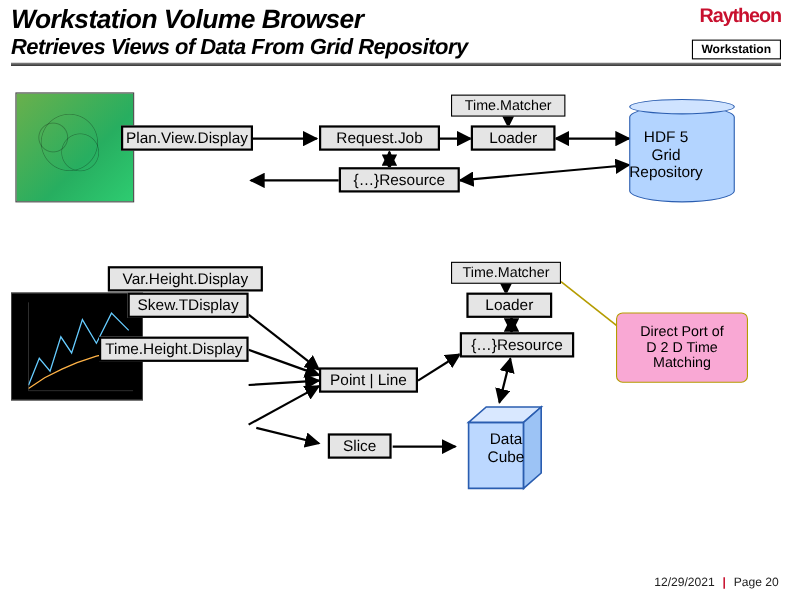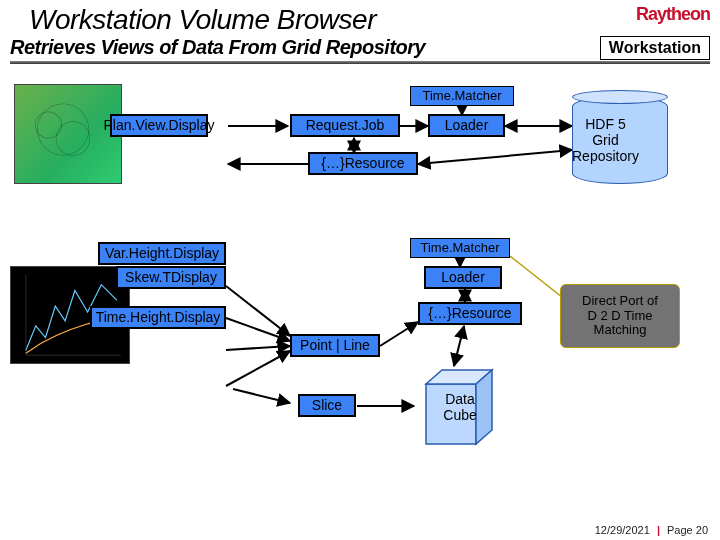--- a/index.html
+++ b/index.html
@@ -6,42 +6,42 @@
   body {
     margin: 0;
     width: 720px;
     height: 540px;
     font-family: Arial, Helvetica, sans-serif;
     background: #fff;
     position: relative;
     overflow: hidden;
   }
   .title-block { padding: 4px 10px 0 10px; }
-  .title-main { font-size: 28px; font-weight: normal; font-style: italic; letter-spacing: -0.5px; margin-left: 19px; }
+  .title-main { font-size: 24px; font-weight: bold; font-style: italic; letter-spacing: -0.5px; }
   .title-sub  { font-size: 20px; font-weight: bold; font-style: italic; letter-spacing: -0.5px; }
   .title-rule { height: 3px; background: linear-gradient(#888, #333); margin: 2px 0 0 0; }
 
   .brand {
     position: absolute; top: 4px; right: 10px;
     font-family: "Arial Black", Arial, sans-serif;
     font-weight: 900; 
     color: #c8102e; font-size: 18px; letter-spacing: -1px;
   }
   .ws-badge {
     position: absolute; top: 36px; right: 10px;
     border: 1px solid #000; padding: 2px 8px;
-    font-size: 16px; font-weight: bold;
+    font-size: 11px; font-weight: bold;
   }
 
   .canvas { position: absolute; left: 0; right: 0; top: 66px; bottom: 24px; }
 
   .box {
     position: absolute;
     border: 2px solid #000;
-    background: #3b82f6;
+    background: #e5e5e5;
     font-size: 14px;
     display: flex; align-items: center; justify-content: center;
     text-align: center;
     padding: 2px 6px;
     white-space: nowrap;
   }
   .box-lite { border-width: 1.5px; }
   .box .inner { line-height: 1.1; }
 
   .thumb {
@@ -58,21 +58,21 @@
       radial-gradient(circle at 55% 55%, rgba(0,0,0,0) 22%, rgba(0,0,0,.25) 23%, rgba(0,0,0,0) 24%),
       radial-gradient(circle at 45% 45%, rgba(0,0,0,0) 34%, rgba(0,0,0,.25) 35%, rgba(0,0,0,0) 36%);
   }
 
   
   .lineplot { background: #000; }
   .lineplot svg { position: absolute; inset: 0; width: 100%; height: 100%; }
 
   .callout {
     position: absolute;
-    background: #737373;
+    background: #f9a8d4;
     border: 1.5px solid #b59c00;
     border-radius: 6px;
     font-size: 13px; text-align: center;
     display: flex; align-items: center; justify-content: center;
     padding: 4px;
     line-height: 1.15;
   }
 
   .footer {
     position: absolute; bottom: 4px; right: 12px;
@@ -173,21 +173,21 @@
       <rect x="0" y="0" width="120" height="98" fill="#000"></rect>
       <polyline points="15,85 25,60 35,72 45,40 55,55 65,24 78,46 92,18 108,34" fill="none" stroke="#6cf" stroke-width="1.2"></polyline>
       <polyline points="15,88 30,78 46,70 60,64 78,58 96,54 110,50" fill="none" stroke="#ffb347" stroke-width="1.2"></polyline>
       <g stroke="#555" stroke-width="0.5">
         <line x1="15" y1="8" x2="15" y2="90"></line>
           <line x1="15" y1="90" x2="112" y2="90"></line>
       </g>
     </svg>
   </div>
 
-  <div class="box" style="left:110px; top:48px; width:98px;">
+  <div class="box" style="left:110px; top:48px; width:120px;">
       <span class="inner">Plan.View.Display</span>
     </div>
   <div class="box" style="left:290px; top:48px; width:110px;">
       <span class="inner">Request.Job</span>
     </div>
   <div class="box box-lite" style="left:410px; top:20px; width:104px; height:20px; font-size:13px;">
       <span class="inner">Time.Matcher</span>
     </div>
   <div class="box" style="left:428px; top:48px; width:77px;">
       <span class="inner">Loader</span>
@@ -197,21 +197,21 @@
     </div>
 
   <div class="cyl" style="left:572px; top:30px; width:96px; height:88px;">
     <div class="body"></div>
       <div class="top"></div>
     <div class="label" style="white-space:pre;">HDF 5
 Grid
 Repository</div>
   </div>
 
-  <div class="box" style="left:98px;  top:176px; width:128px;">
+  <div class="box" style="left:98px;  top:176px; width:141px;">
       <span class="inner">Var.Height.Display</span>
     </div>
   <div class="box" style="left:116px; top:200px; width:110px;">
       <span class="inner">Skew.TDisplay</span>
     </div>
   <div class="box" style="left:90px;  top:240px; width:136px;">
       <span class="inner">Time.Height.Display</span>
     </div>
 
   <div class="box box-lite" style="left:410px; top:172px; width:100px; height:20px; font-size:13px;">

